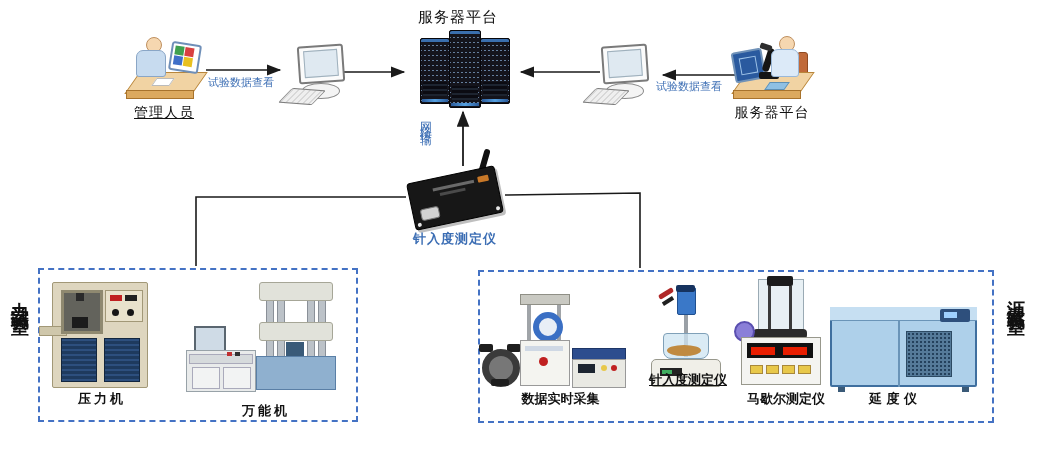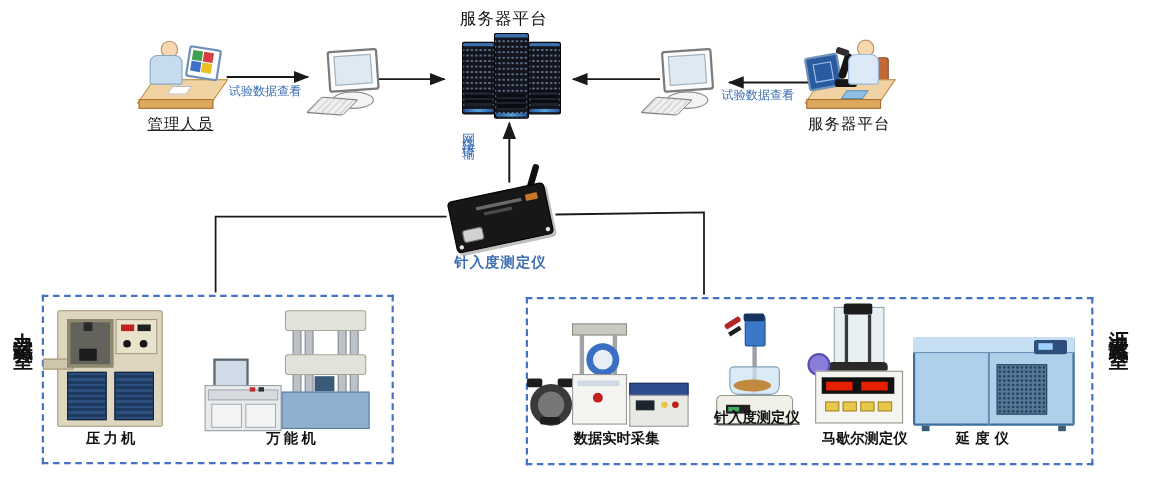--- a/index.html
+++ b/index.html
@@ -322,21 +322,21 @@
   <div class="m-frame">
     <div class="fr-col fc1"></div>
     <div class="fr-col fc2"></div>
     <div class="fr-col fc3"></div>
     <div class="fr-col fc4"></div>
     <div class="fr-head fh-top"></div>
     <div class="fr-head fh-mid"></div>
     <div class="fr-grip"></div>
     <div class="fr-base"></div>
   </div>
-  <div class="machine-label spaced" style="left:218px;top:390px;width:96px;">万能机</div>
+  <div class="machine-label spaced" style="left:218px;top:402px;width:96px;">万能机</div>
 
   <div class="lab-box" style="left:478px;top:270px;width:512px;height:149px;"></div>
   <div class="lab-title" style="left:1004px;top:287px;height:128px;">沥青试验室</div>
 
   <div class="m-mold">
     <div class="mold-tab mt1"></div>
     <div class="mold-tab mt2"></div>
     <div class="mold-ring"></div>
     <div class="mold-tab mt3"></div>
   </div>

